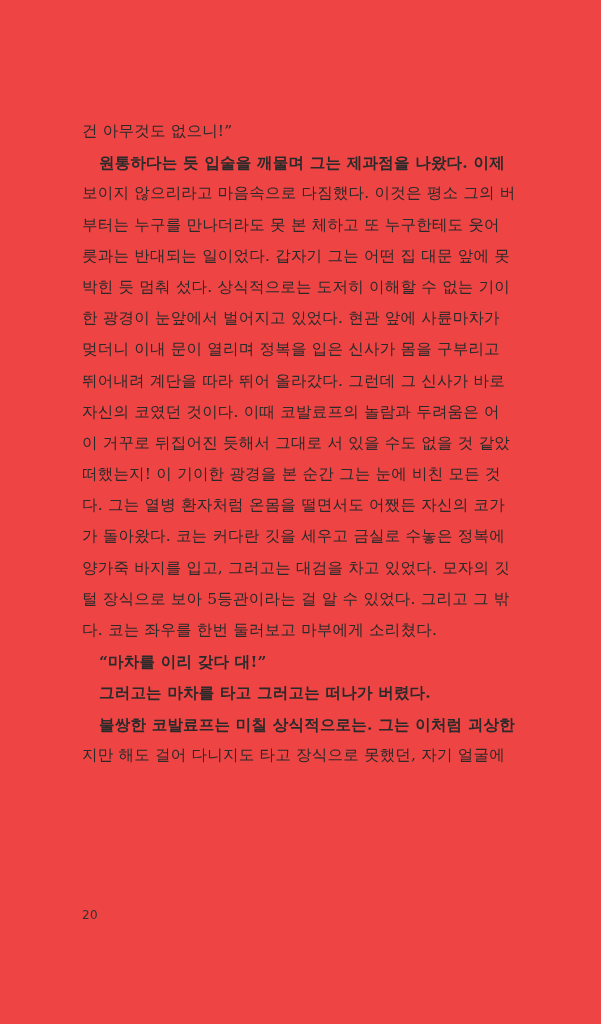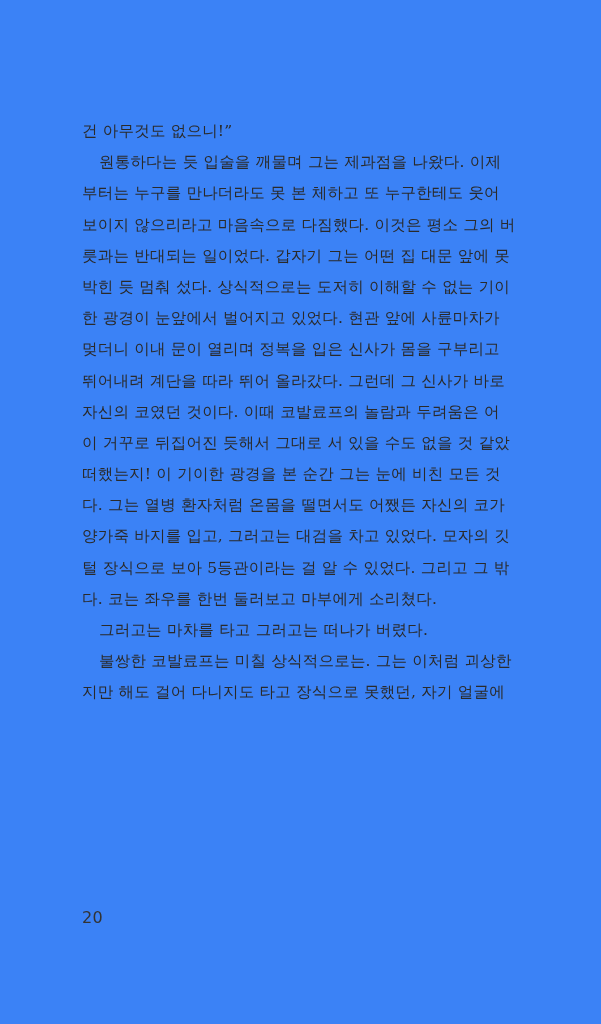--- a/index.html
+++ b/index.html
@@ -13,21 +13,21 @@
       position: relative;
       overflow: hidden;
       font-family: "DejaVu Serif", "Liberation Serif", serif;
       color: #2a2a2a;
     }
     .page {
       position: absolute;
       left: 0; top: 0;
       width: 601px;
       height: 1024px;
-      background: #3b82f6;
+      background: #ef4444;
     }
     .text-block {
       position: absolute;
       left: 82px;
       top: 116px;
       width: 412px;
     }
     .line {
       height: 31.2px;
       line-height: 31.2px;
@@ -35,51 +35,54 @@
       white-space: nowrap;
       text-align: justify;
       text-align-last: justify;
       letter-spacing: 0.2px;
     }
     .line.short {
       text-align-last: left;
     }
     .line.indent {
       padding-left: 17px;
+      font-weight: bold;
     }
     .page-number {
       position: absolute;
       left: 82px;
       top: 908px;
       font-family: "DejaVu Sans", "Liberation Sans", sans-serif;
-      font-size: 16px;
+      font-size: 12px;
       color: #333333;
       letter-spacing: 0.3px;
     }
   </style>
 </head>
 <body>
 
 <div class="page">
   <div class="text-block">
     <div class="line short">건 아무것도 없으니!”</div>
     <div class="line indent">원통하다는 듯 입술을 깨물며 그는 제과점을 나왔다. 이제</div>
+    <div class="line">보이지 않으리라고 마음속으로 다짐했다. 이것은 평소 그의 버</div>
     <div class="line">부터는 누구를 만나더라도 못 본 체하고 또 누구한테도 웃어</div>
-    <div class="line">보이지 않으리라고 마음속으로 다짐했다. 이것은 평소 그의 버</div>
     <div class="line">릇과는 반대되는 일이었다. 갑자기 그는 어떤 집 대문 앞에 못</div>
     <div class="line">박힌 듯 멈춰 섰다. 상식적으로는 도저히 이해할 수 없는 기이</div>
     <div class="line">한 광경이 눈앞에서 벌어지고 있었다. 현관 앞에 사륜마차가</div>
     <div class="line">멎더니 이내 문이 열리며 정복을 입은 신사가 몸을 구부리고</div>
     <div class="line">뛰어내려 계단을 따라 뛰어 올라갔다. 그런데 그 신사가 바로</div>
     <div class="line">자신의 코였던 것이다. 이때 코발료프의 놀람과 두려움은 어</div>
     <div class="line">이 거꾸로 뒤집어진 듯해서 그대로 서 있을 수도 없을 것 같았</div>
     <div class="line">떠했는지! 이 기이한 광경을 본 순간 그는 눈에 비친 모든 것</div>
     <div class="line">다. 그는 열병 환자처럼 온몸을 떨면서도 어쨌든 자신의 코가</div>
+    <div class="line">가 돌아왔다. 코는 커다란 깃을 세우고 금실로 수놓은 정복에</div>
     <div class="line">양가죽 바지를 입고, 그러고는 대검을 차고 있었다. 모자의 깃</div>
     <div class="line">털 장식으로 보아 5등관이라는 걸 알 수 있었다. 그리고 그 밖</div>
     <div class="line short">다. 코는 좌우를 한번 둘러보고 마부에게 소리쳤다.</div>
+    <div class="line indent short">“마차를 이리 갖다 대!”</div>
     <div class="line indent short">그러고는 마차를 타고 그러고는 떠나가 버렸다.</div>
     <div class="line indent">불쌍한 코발료프는 미칠 상식적으로는. 그는 이처럼 괴상한</div>
     <div class="line">지만 해도 걸어 다니지도 타고 장식으로 못했던, 자기 얼굴에</div>
   </div>
 
   <div class="page-number">20</div>
 </div>
 
 </body></html>

